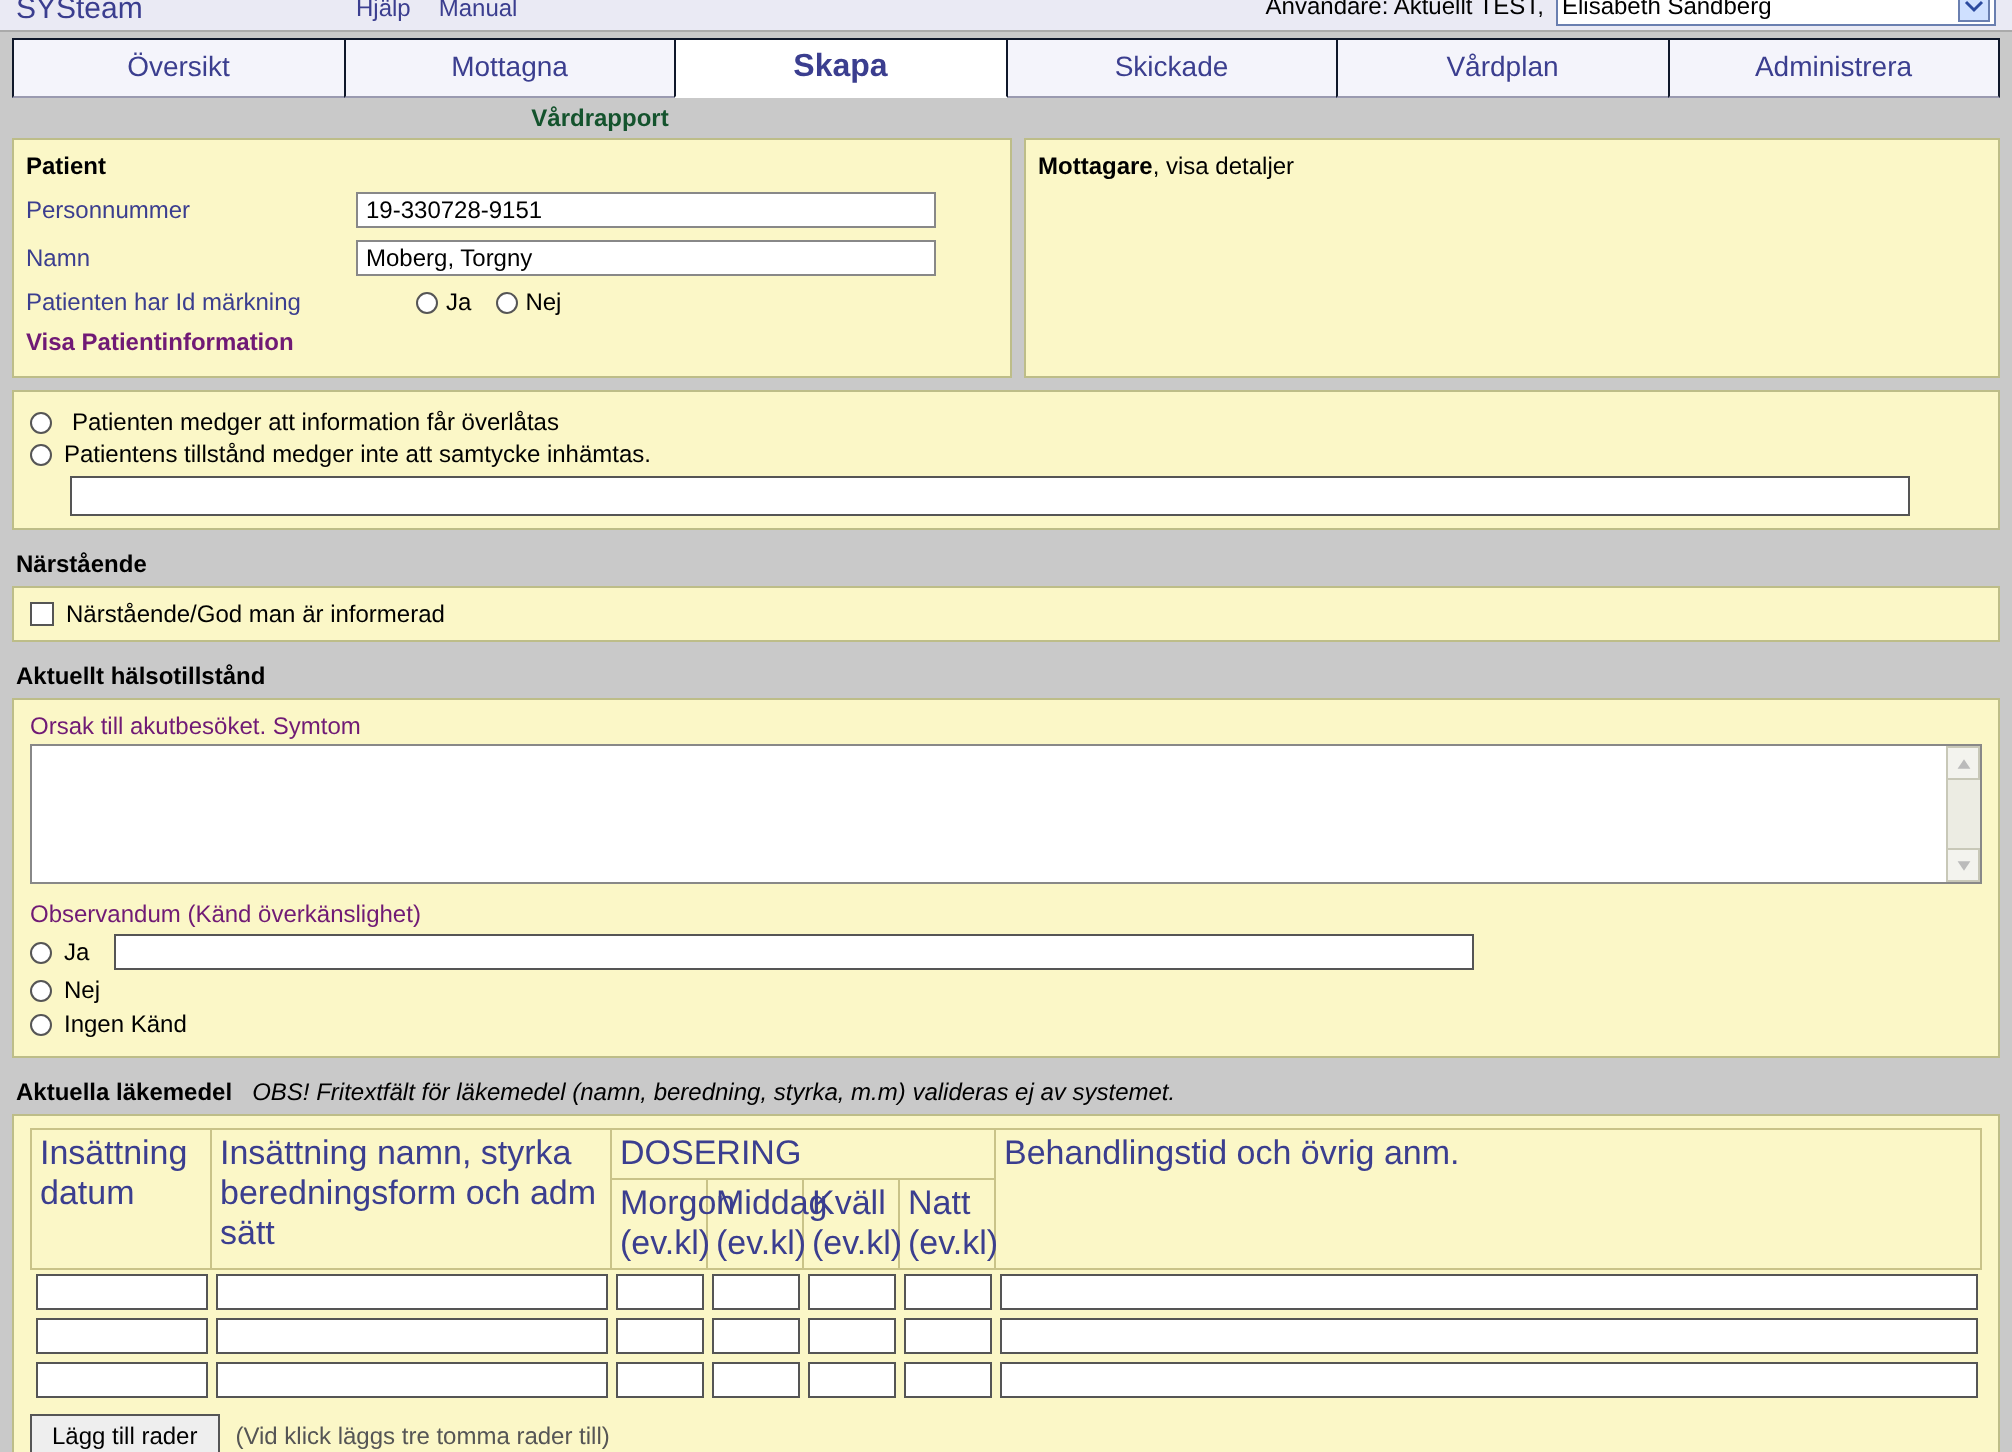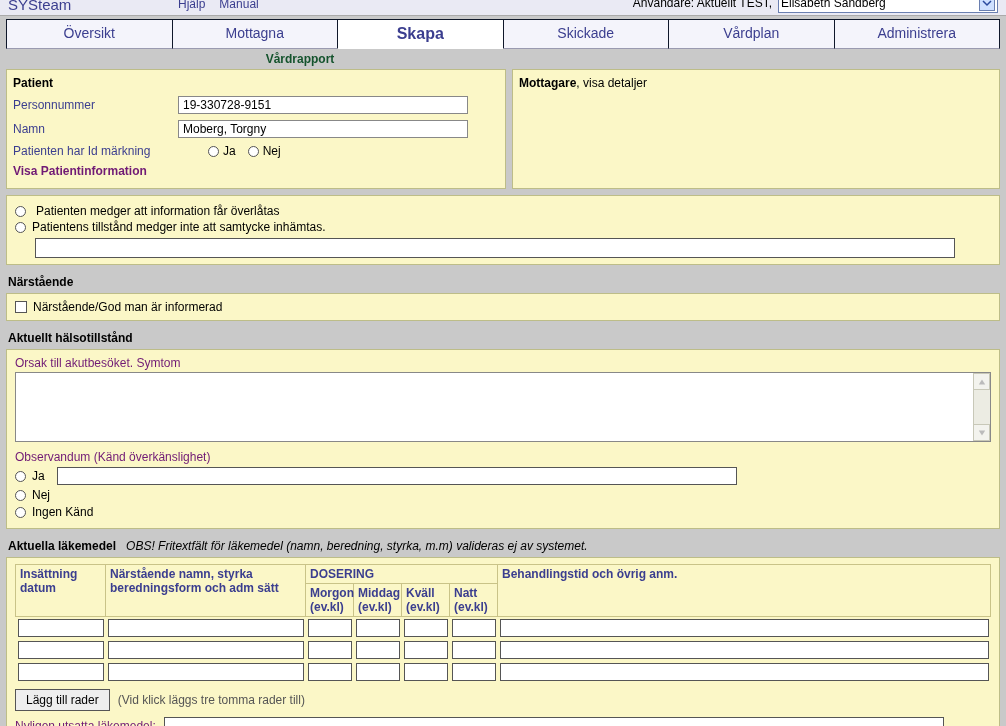--- a/index.html
+++ b/index.html
@@ -103,21 +103,21 @@
     position:absolute; right:0; top:0; bottom:0; width:17px; background:#ecece3;
     border-left:1px solid #c8c8b8;
   }
   .scrollbtn{
     position:absolute; right:0; width:17px;height:17px; background:#f3f3ee;
     border:1px solid #c8c8b8; display:flex;align-items:center;justify-content:center;color:#888;
   }
   .scrollbtn.top{top:0;} .scrollbtn.bot{bottom:0;}
   .med-table{width:100%; border-collapse:collapse; table-layout:fixed;}
   .med-table th{
-    color:#3b3e8f; font-weight:bold; font-size:12px; text-align:left;
+    color:#3b3e8f; font-weight:normal; font-size:17px; text-align:left;
     border:1px solid #c9c388; padding:2px 4px; vertical-align:top;
   }
   .med-table td{
     border:0; padding:2px;
   }
   .cellbox{height:18px;background:#fff;border:1px solid #555;width:100%;}
   .btn{
     background:#eee; border:1px solid #555; padding:3px 10px; font-size:12px;
   }
   .wide-input{width:780px;height:18px;background:#fff;border:1px solid #555;}
@@ -253,21 +253,21 @@
         <col style="width:200px">
       <col style="width:48px">
         <col style="width:48px">
         <col style="width:48px">
         <col style="width:48px">
       <col>
     </colgroup>
     <thead>
       <tr>
         <th rowspan="2">Insättning datum</th>
-        <th rowspan="2">Närstående namn, styrka beredningsform och adm sätt</th>
+        <th rowspan="2">Insättning namn, styrka beredningsform och adm sätt</th>
         <th colspan="4" style="text-align:left;">DOSERING</th>
         <th rowspan="2">Behandlingstid och övrig anm.</th>
       </tr>
       <tr>
         <th>Morgon (ev.kl)</th>
         <th>Middag (ev.kl)</th>
         <th>Kväll (ev.kl)</th>
         <th>Natt (ev.kl)</th>
       </tr>
     </thead>

